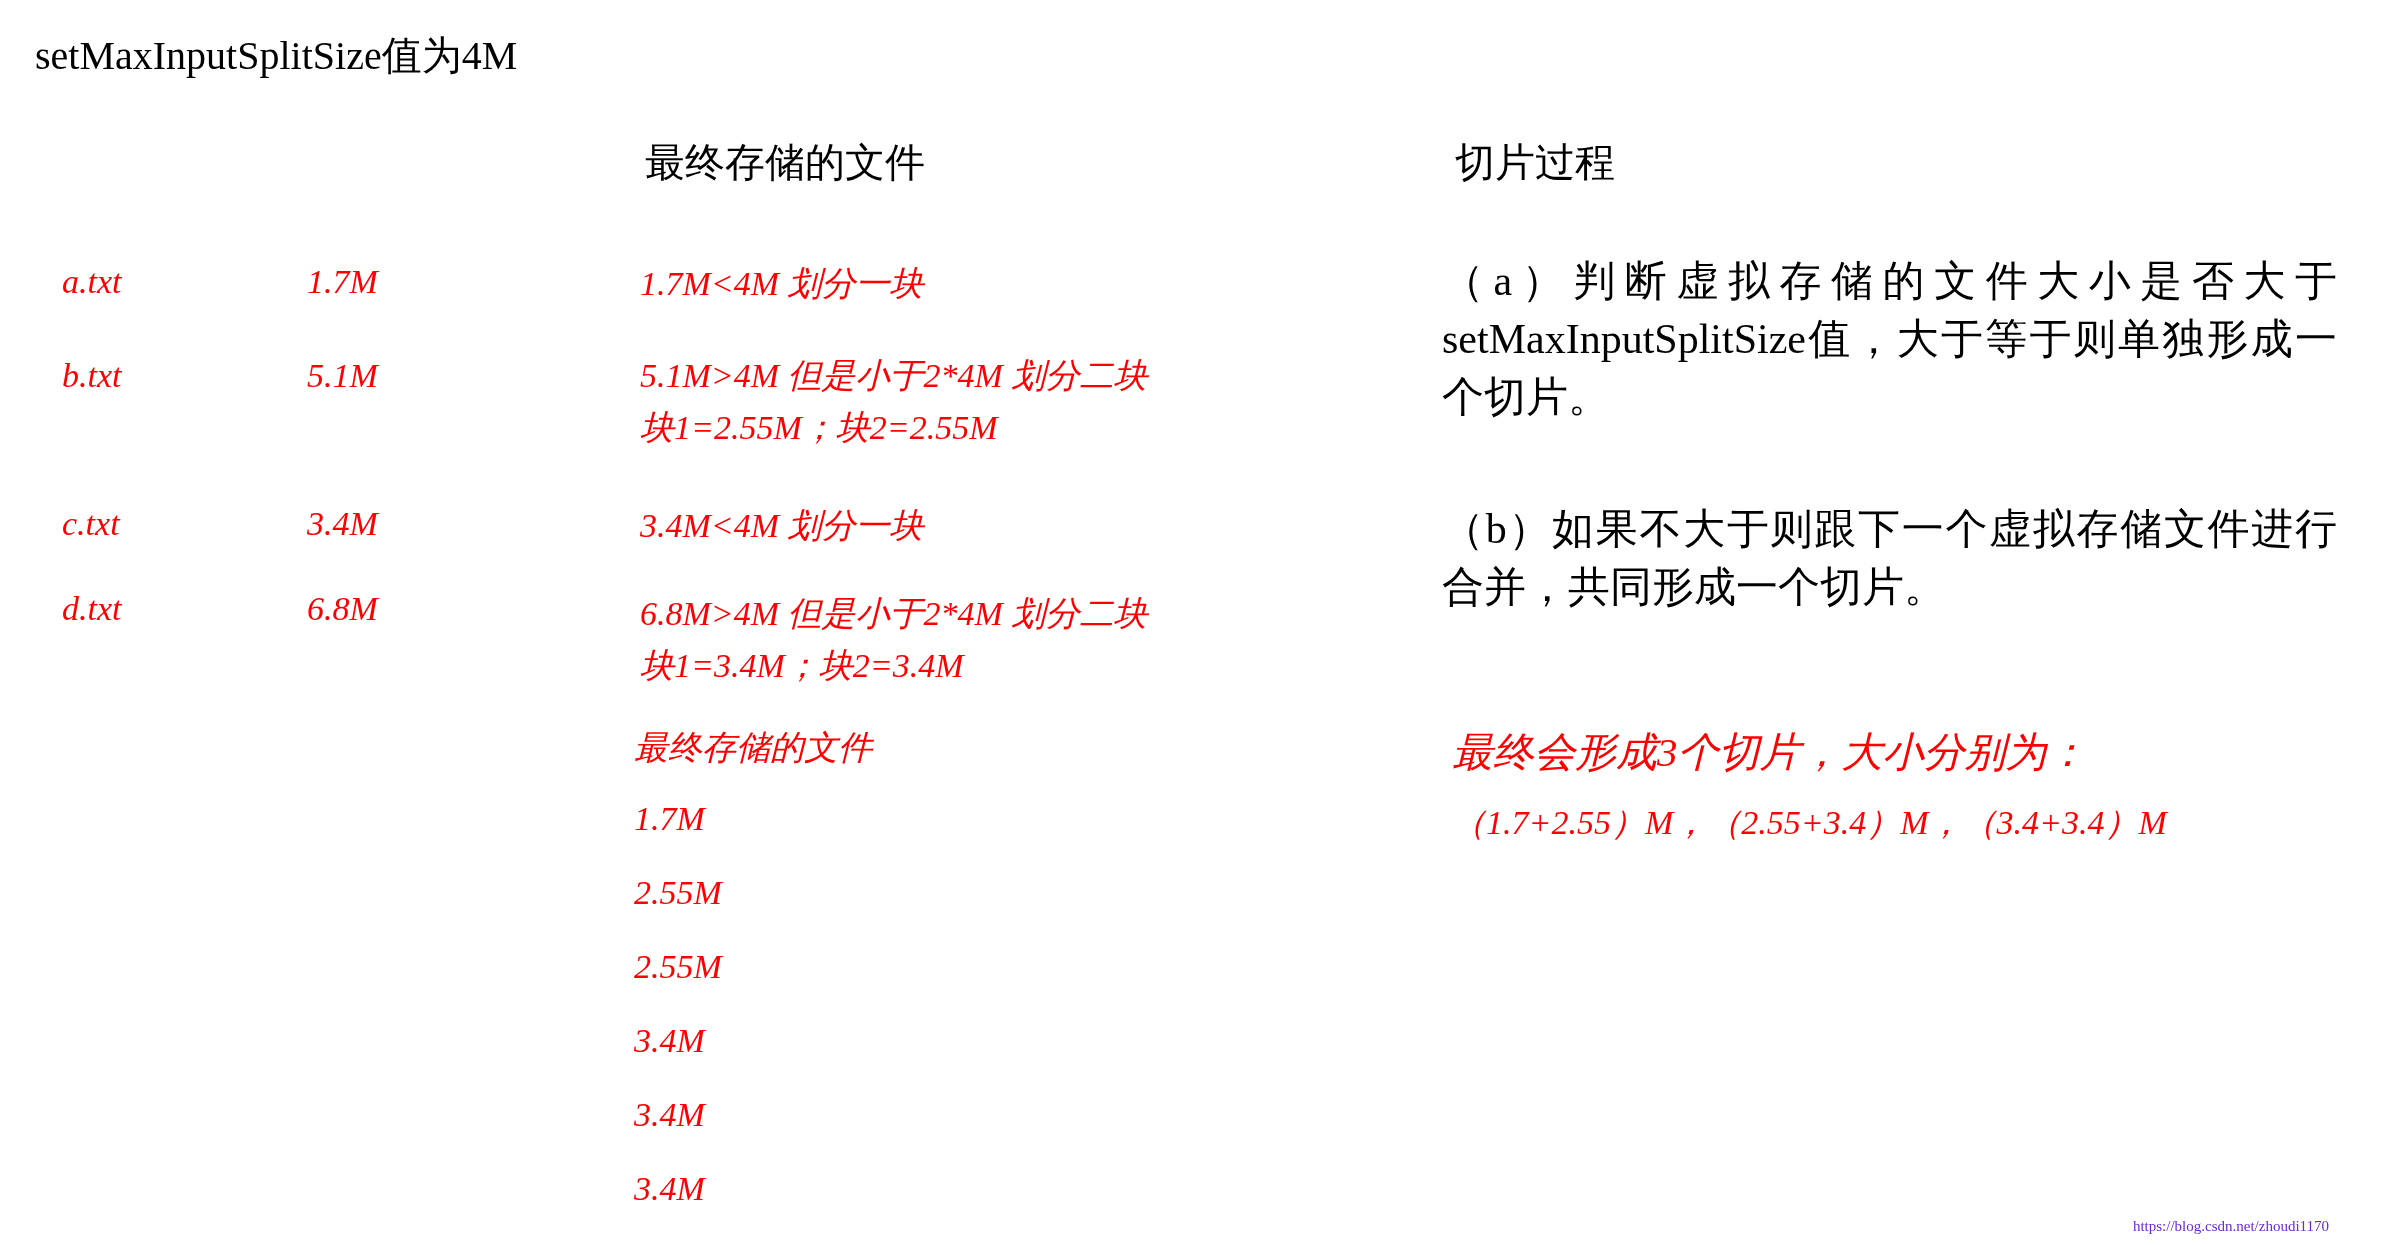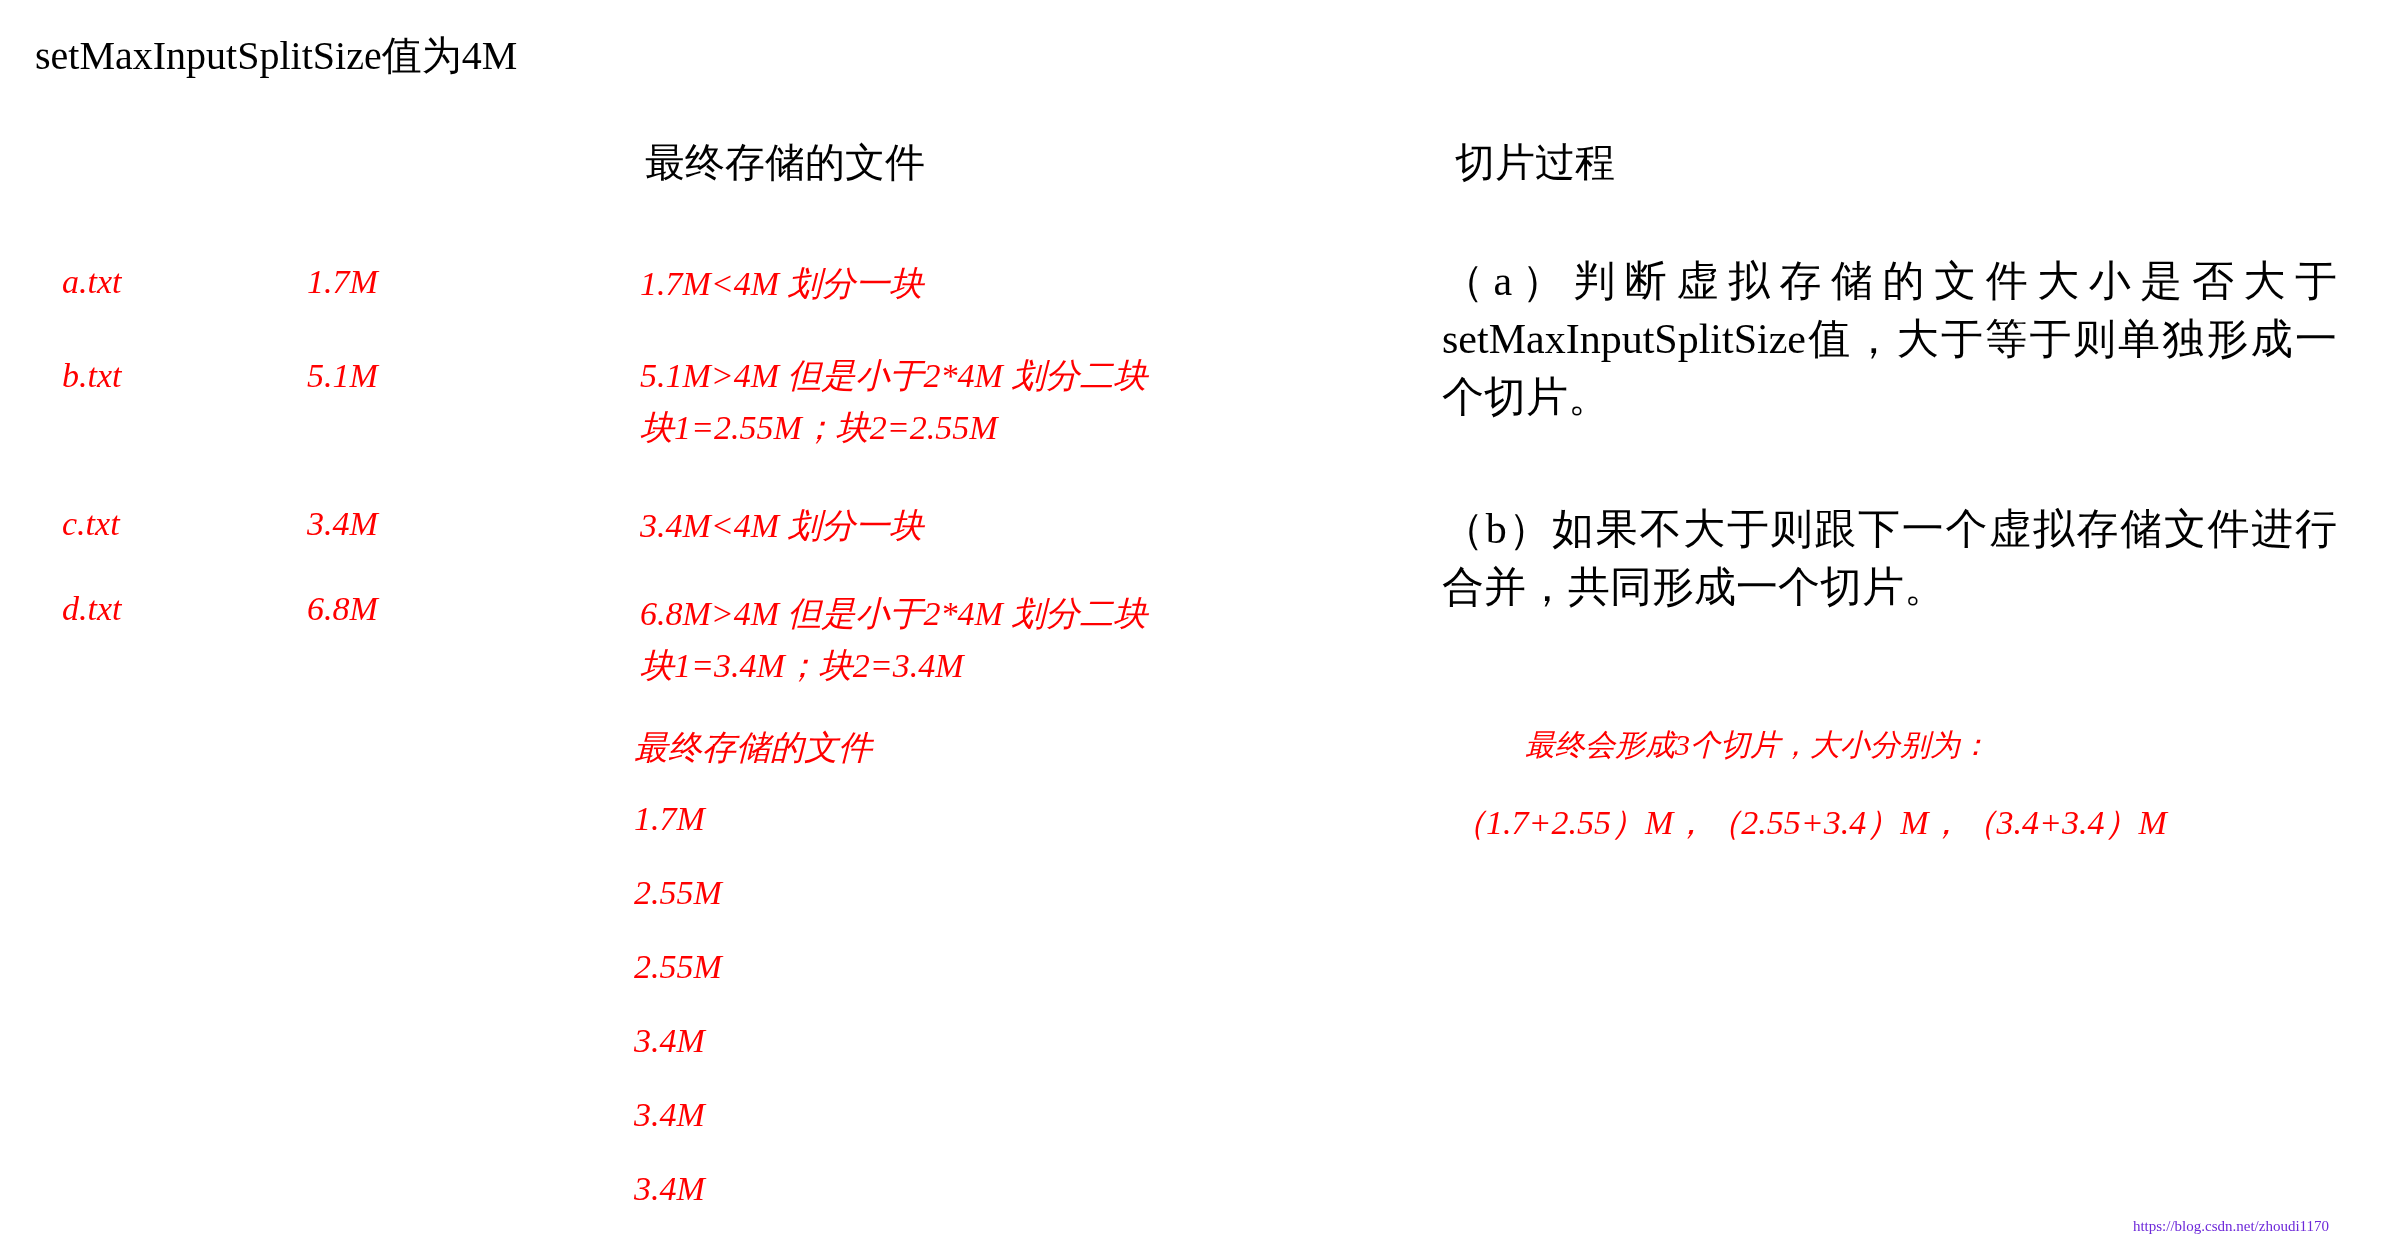--- a/index.html
+++ b/index.html
@@ -103,23 +103,23 @@
     font-size: 42px;
     line-height: 58px;
     color: #000000;
     text-align: justify;
   }
   #slice-para-0 { top: 252px; }
   #slice-para-1 { top: 500px; }
 
   .slice-result-title {
     position: absolute;
-    left: 1525px;
+    left: 1452px;
     top: 725px;
-    font-size: 30px;
+    font-size: 41px;
     white-space: nowrap;
     text-align: right;
   }
   .slice-result-line {
     position: absolute;
     left: 1452px;
     top: 800px;
     font-size: 34px;
     white-space: nowrap;
   }

